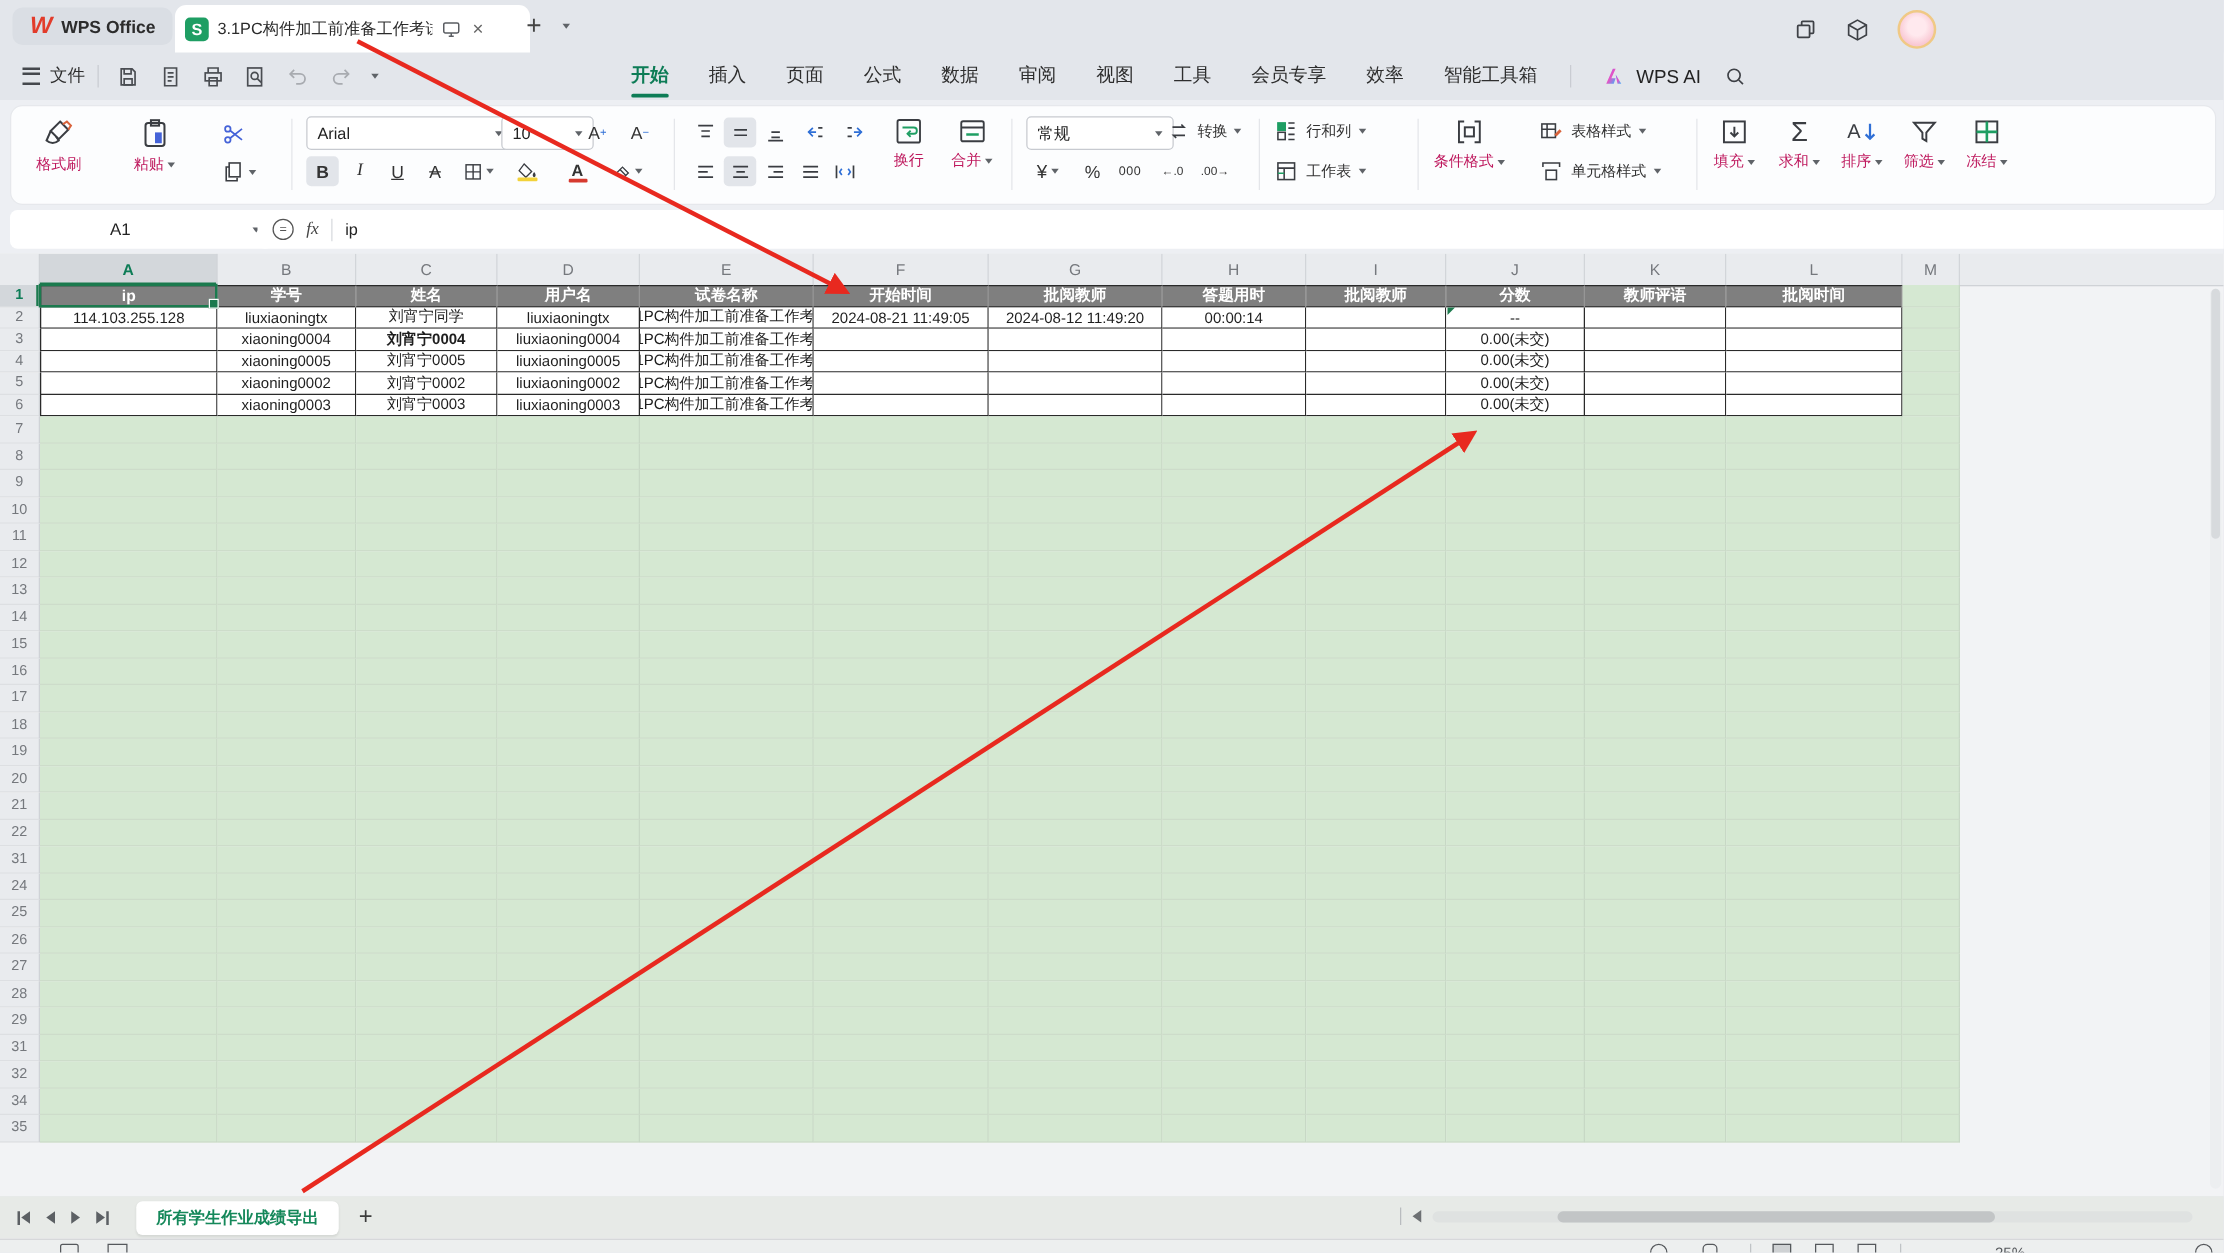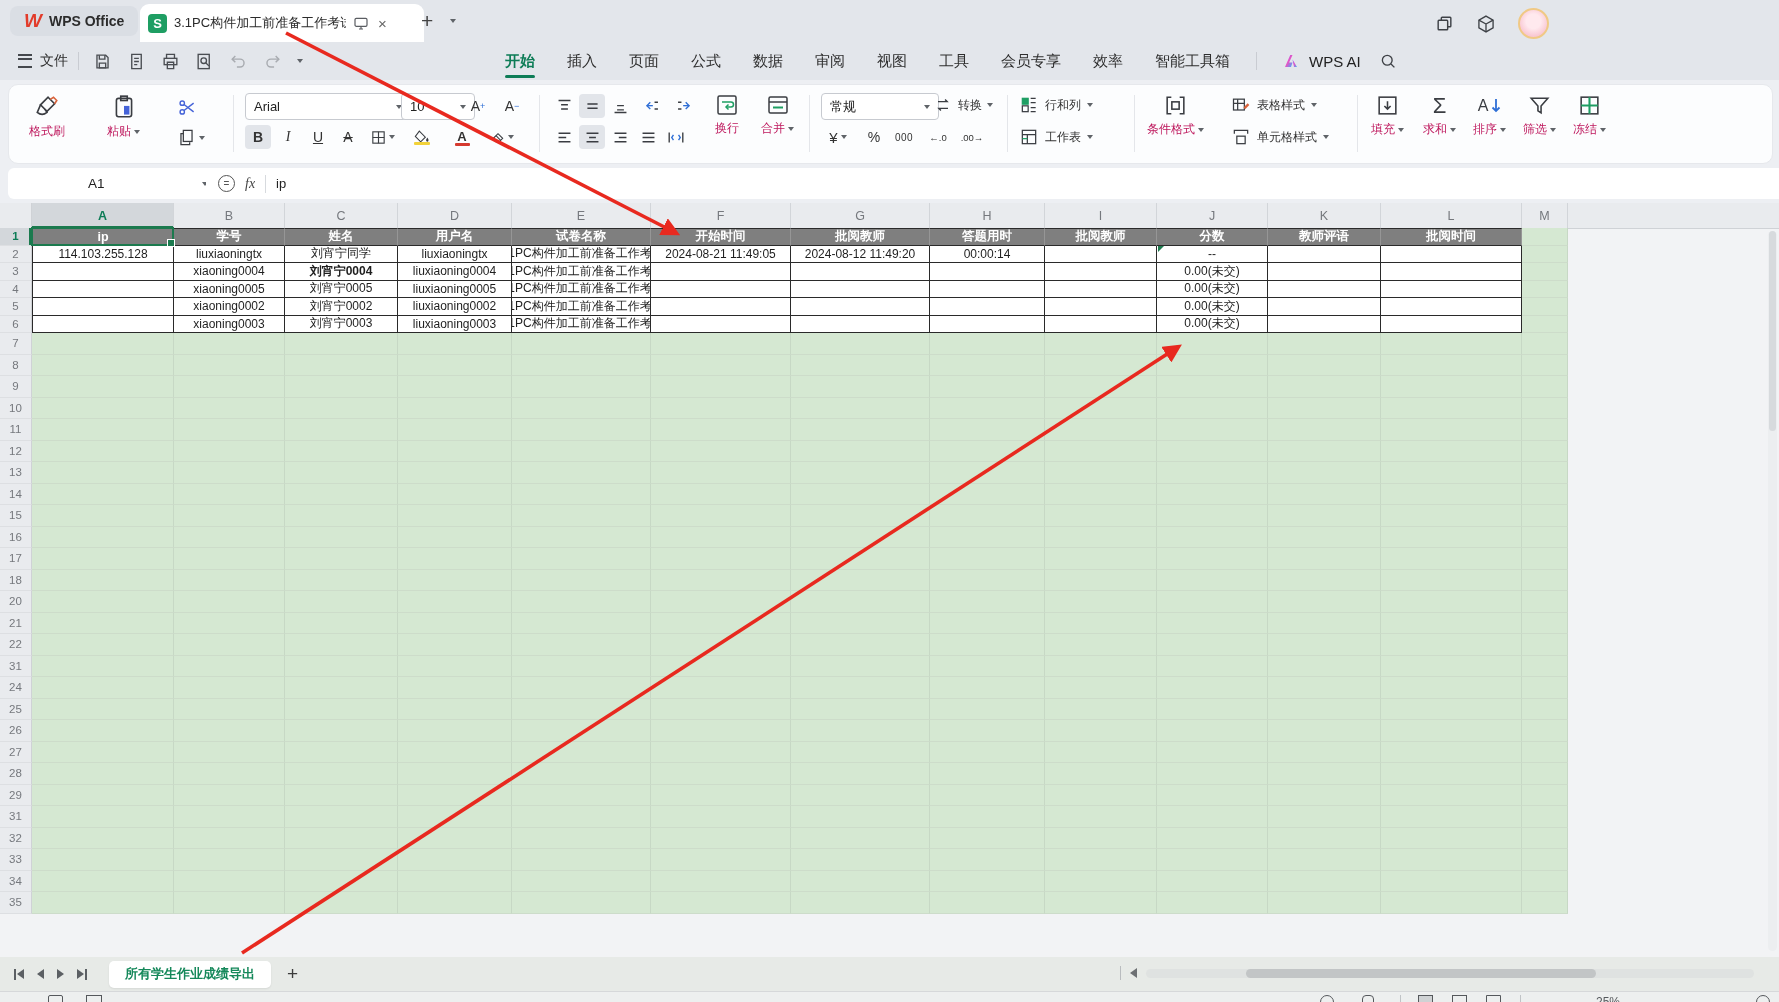--- a/index.html
+++ b/index.html
@@ -762,20 +762,36 @@
         <div class="cell gn" style="width: 140px;"></div>
         <div class="cell gn" style="width: 139px;"></div>
         <div class="cell gn" style="width: 115px;"></div>
         <div class="cell gn" style="width: 112px;"></div>
         <div class="cell gn" style="width: 111px;"></div>
         <div class="cell gn" style="width: 113px;"></div>
         <div class="cell gn" style="width: 141px;"></div>
         <div class="cell gn" style="width: 46px;"></div>
       </div>
       <div class="grow" style="height: 21.5px;">
+        <div class="rn">19</div>
+        <div class="cell gn" style="width: 142px;"></div>
+        <div class="cell gn" style="width: 111px;"></div>
+        <div class="cell gn" style="width: 113px;"></div>
+        <div class="cell gn" style="width: 114px;"></div>
+        <div class="cell gn" style="width: 139px;"></div>
+        <div class="cell gn" style="width: 140px;"></div>
+        <div class="cell gn" style="width: 139px;"></div>
+        <div class="cell gn" style="width: 115px;"></div>
+        <div class="cell gn" style="width: 112px;"></div>
+        <div class="cell gn" style="width: 111px;"></div>
+        <div class="cell gn" style="width: 113px;"></div>
+        <div class="cell gn" style="width: 141px;"></div>
+        <div class="cell gn" style="width: 46px;"></div>
+      </div>
+      <div class="grow" style="height: 21.5px;">
         <div class="rn">20</div>
         <div class="cell gn" style="width: 142px;"></div>
         <div class="cell gn" style="width: 111px;"></div>
         <div class="cell gn" style="width: 113px;"></div>
         <div class="cell gn" style="width: 114px;"></div>
         <div class="cell gn" style="width: 139px;"></div>
         <div class="cell gn" style="width: 140px;"></div>
         <div class="cell gn" style="width: 139px;"></div>
         <div class="cell gn" style="width: 115px;"></div>
         <div class="cell gn" style="width: 112px;"></div>
@@ -939,36 +955,20 @@
         <div class="cell gn" style="width: 139px;"></div>
         <div class="cell gn" style="width: 115px;"></div>
         <div class="cell gn" style="width: 112px;"></div>
         <div class="cell gn" style="width: 111px;"></div>
         <div class="cell gn" style="width: 113px;"></div>
         <div class="cell gn" style="width: 141px;"></div>
         <div class="cell gn" style="width: 46px;"></div>
       </div>
       <div class="grow" style="height: 21.5px;">
         <div class="rn">32</div>
-        <div class="cell gn" style="width: 142px;"></div>
-        <div class="cell gn" style="width: 111px;"></div>
-        <div class="cell gn" style="width: 113px;"></div>
-        <div class="cell gn" style="width: 114px;"></div>
-        <div class="cell gn" style="width: 139px;"></div>
-        <div class="cell gn" style="width: 140px;"></div>
-        <div class="cell gn" style="width: 139px;"></div>
-        <div class="cell gn" style="width: 115px;"></div>
-        <div class="cell gn" style="width: 112px;"></div>
-        <div class="cell gn" style="width: 111px;"></div>
-        <div class="cell gn" style="width: 113px;"></div>
-        <div class="cell gn" style="width: 141px;"></div>
-        <div class="cell gn" style="width: 46px;"></div>
-      </div>
-      <div class="grow" style="height: 21.5px;">
-        <div class="rn">33</div>
         <div class="cell gn" style="width: 142px;"></div>
         <div class="cell gn" style="width: 111px;"></div>
         <div class="cell gn" style="width: 113px;"></div>
         <div class="cell gn" style="width: 114px;"></div>
         <div class="cell gn" style="width: 139px;"></div>
         <div class="cell gn" style="width: 140px;"></div>
         <div class="cell gn" style="width: 139px;"></div>
         <div class="cell gn" style="width: 115px;"></div>
         <div class="cell gn" style="width: 112px;"></div>
         <div class="cell gn" style="width: 111px;"></div>

